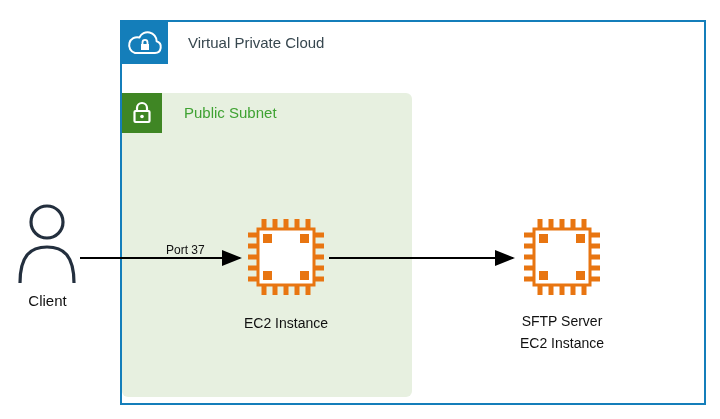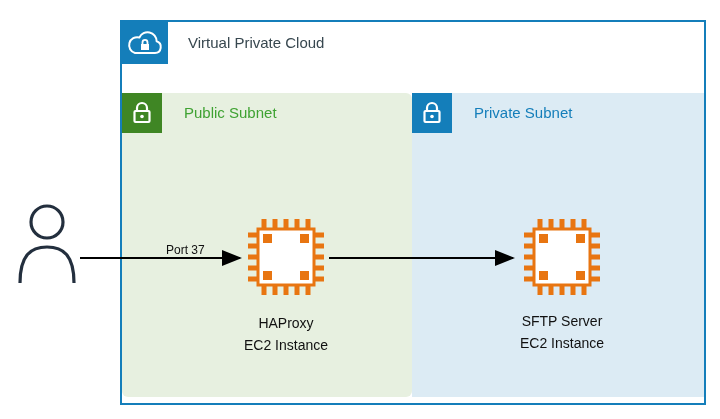--- a/index.html
+++ b/index.html
@@ -59,48 +59,39 @@
       <div class="subnet-icon green">
         <svg width="26" height="26" viewBox="0 0 26 26" fill="none">
           <path d="M8,11 V8 a5,5 0 0 1 10,0 v3" stroke="#fff" stroke-width="2.2" fill="none"></path>
           <rect x="5.5" y="11" width="15" height="11" rx="1" stroke="#fff" stroke-width="2.2" fill="none"></rect>
           <circle cx="13" cy="16.5" r="1.8" fill="#fff"></circle>
         </svg>
       </div>
       <div class="subnet-label green-text">Public Subnet</div>
     </div>
 
-    <div class="subnet private">
-      <div class="subnet-icon blue">
-        <svg width="26" height="26" viewBox="0 0 26 26" fill="none">
-          <path d="M8,11 V8 a5,5 0 0 1 10,0 v3" stroke="#fff" stroke-width="2.2" fill="none"></path>
-          <rect x="5.5" y="11" width="15" height="11" rx="1" stroke="#fff" stroke-width="2.2" fill="none"></rect>
-          <circle cx="13" cy="16.5" r="1.8" fill="#fff"></circle>
-        </svg>
-      </div>
-      <div class="subnet-label blue-text">Private Subnet</div>
-    </div>
   </div>
 
   <svg class="arrows" viewBox="0 0 720 419">
     <defs>
       <marker id="ah" markerWidth="11" markerHeight="9" refX="9" refY="4" orient="auto">
         <path d="M0,0 L10,4 L0,8 z" fill="#000"></path>
       </marker>
     </defs>
     <line x1="80" y1="258" x2="240" y2="258" stroke="#000" stroke-width="2" marker-end="url(#ah)"></line>
     <line x1="329" y1="258" x2="513" y2="258" stroke="#000" stroke-width="2" marker-end="url(#ah)"></line>
   </svg>
 
   <div class="client-icon">
     <svg width="64" height="82" viewBox="0 0 64 82" fill="none">
       <circle cx="32" cy="19" r="16" stroke="currentColor" stroke-width="3.2" fill="#fff"></circle>
       <path d="M5,80 C5,52 16,44 32,44 C48,44 59,52 59,80" stroke="currentColor" stroke-width="3.2" fill="none"></path>
     </svg>
   </div>
+  <div class="client-label">Client</div>
 
   <div class="port-label">Port 37</div>
 
   <div class="chip chip-haproxy">
     <svg width="78" height="78" viewBox="0 0 78 78">
       <g fill="currentColor">
         <rect x="14.5" y="1" width="5" height="10"></rect>
           <rect x="25.5" y="1" width="5" height="10"></rect>
         <rect x="36.5" y="1" width="5" height="10"></rect>
           <rect x="47.5" y="1" width="5" height="10"></rect>
@@ -124,21 +115,20 @@
       <rect x="11" y="11" width="56" height="56" fill="#fff" stroke="currentColor" stroke-width="3"></rect>
       <g fill="currentColor">
         <rect x="16" y="16" width="9" height="9"></rect>
           <rect x="53" y="16" width="9" height="9"></rect>
         <rect x="16" y="53" width="9" height="9"></rect>
           <rect x="53" y="53" width="9" height="9"></rect>
       </g>
     </svg>
   </div>
   <div class="node-label label-haproxy">
-    <div>HAProxy</div>
     <div>EC2 Instance</div>
   </div>
 
   <div class="chip chip-sftp">
     <svg width="78" height="78" viewBox="0 0 78 78">
       <g fill="currentColor">
         <rect x="14.5" y="1" width="5" height="10"></rect>
           <rect x="25.5" y="1" width="5" height="10"></rect>
         <rect x="36.5" y="1" width="5" height="10"></rect>
           <rect x="47.5" y="1" width="5" height="10"></rect>

